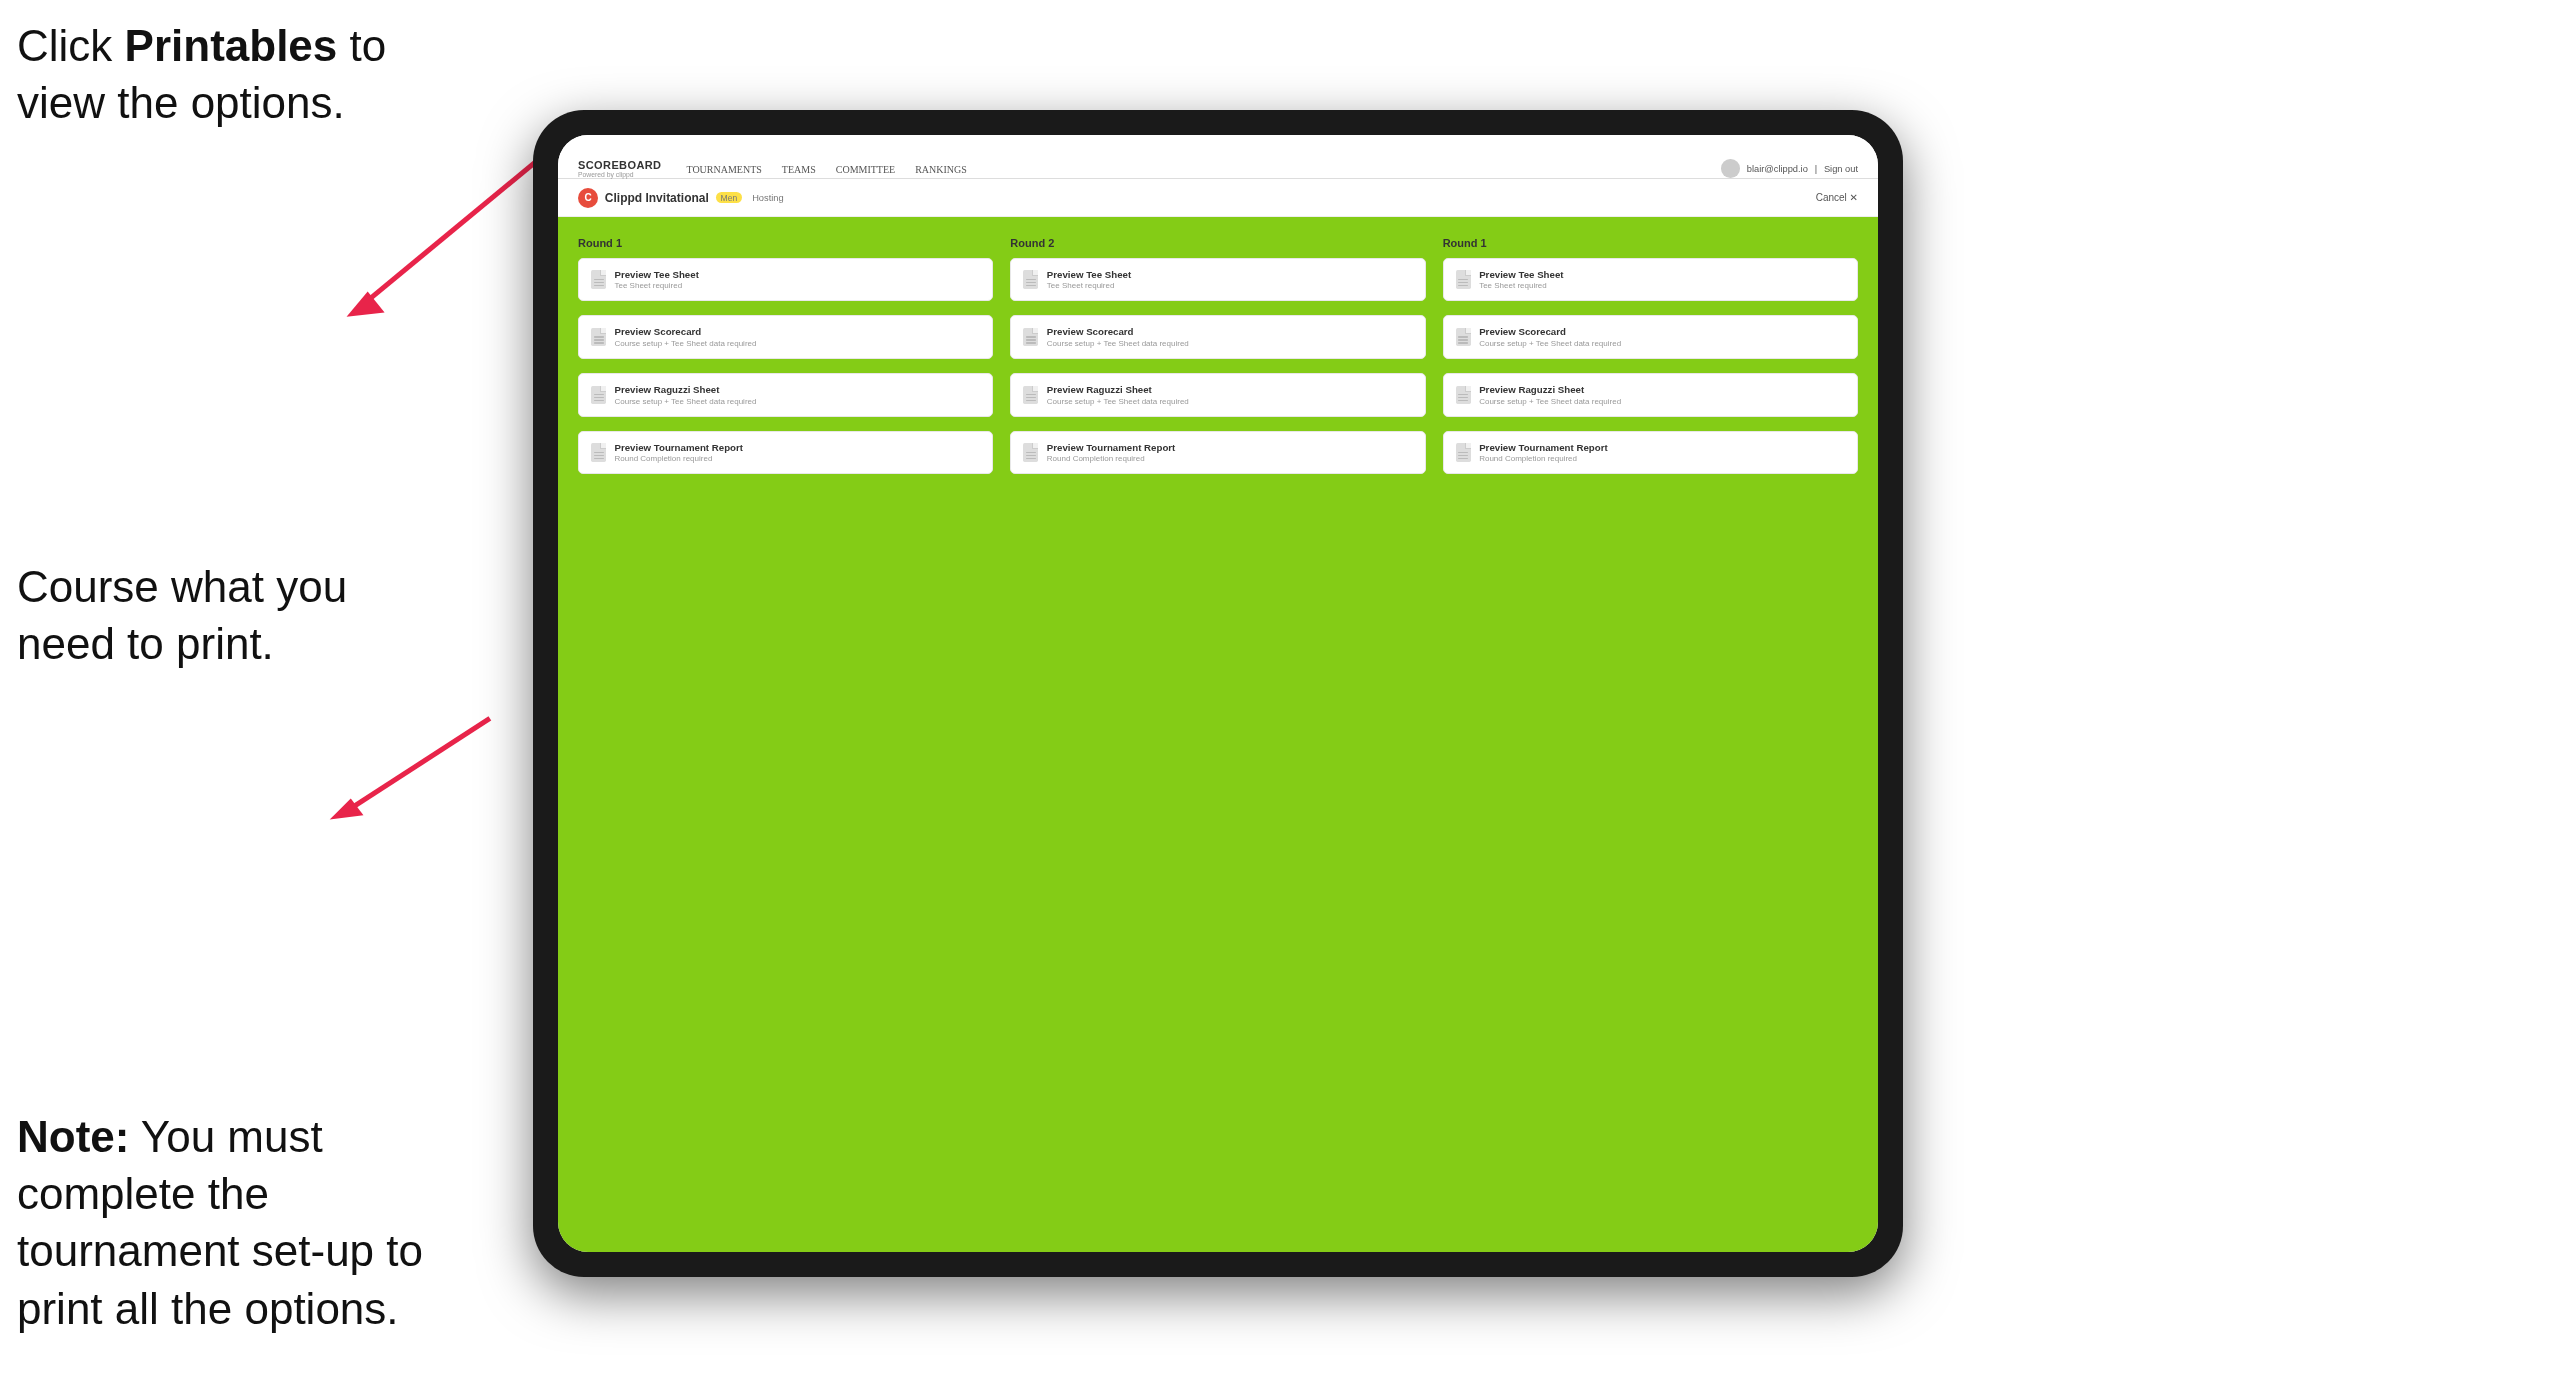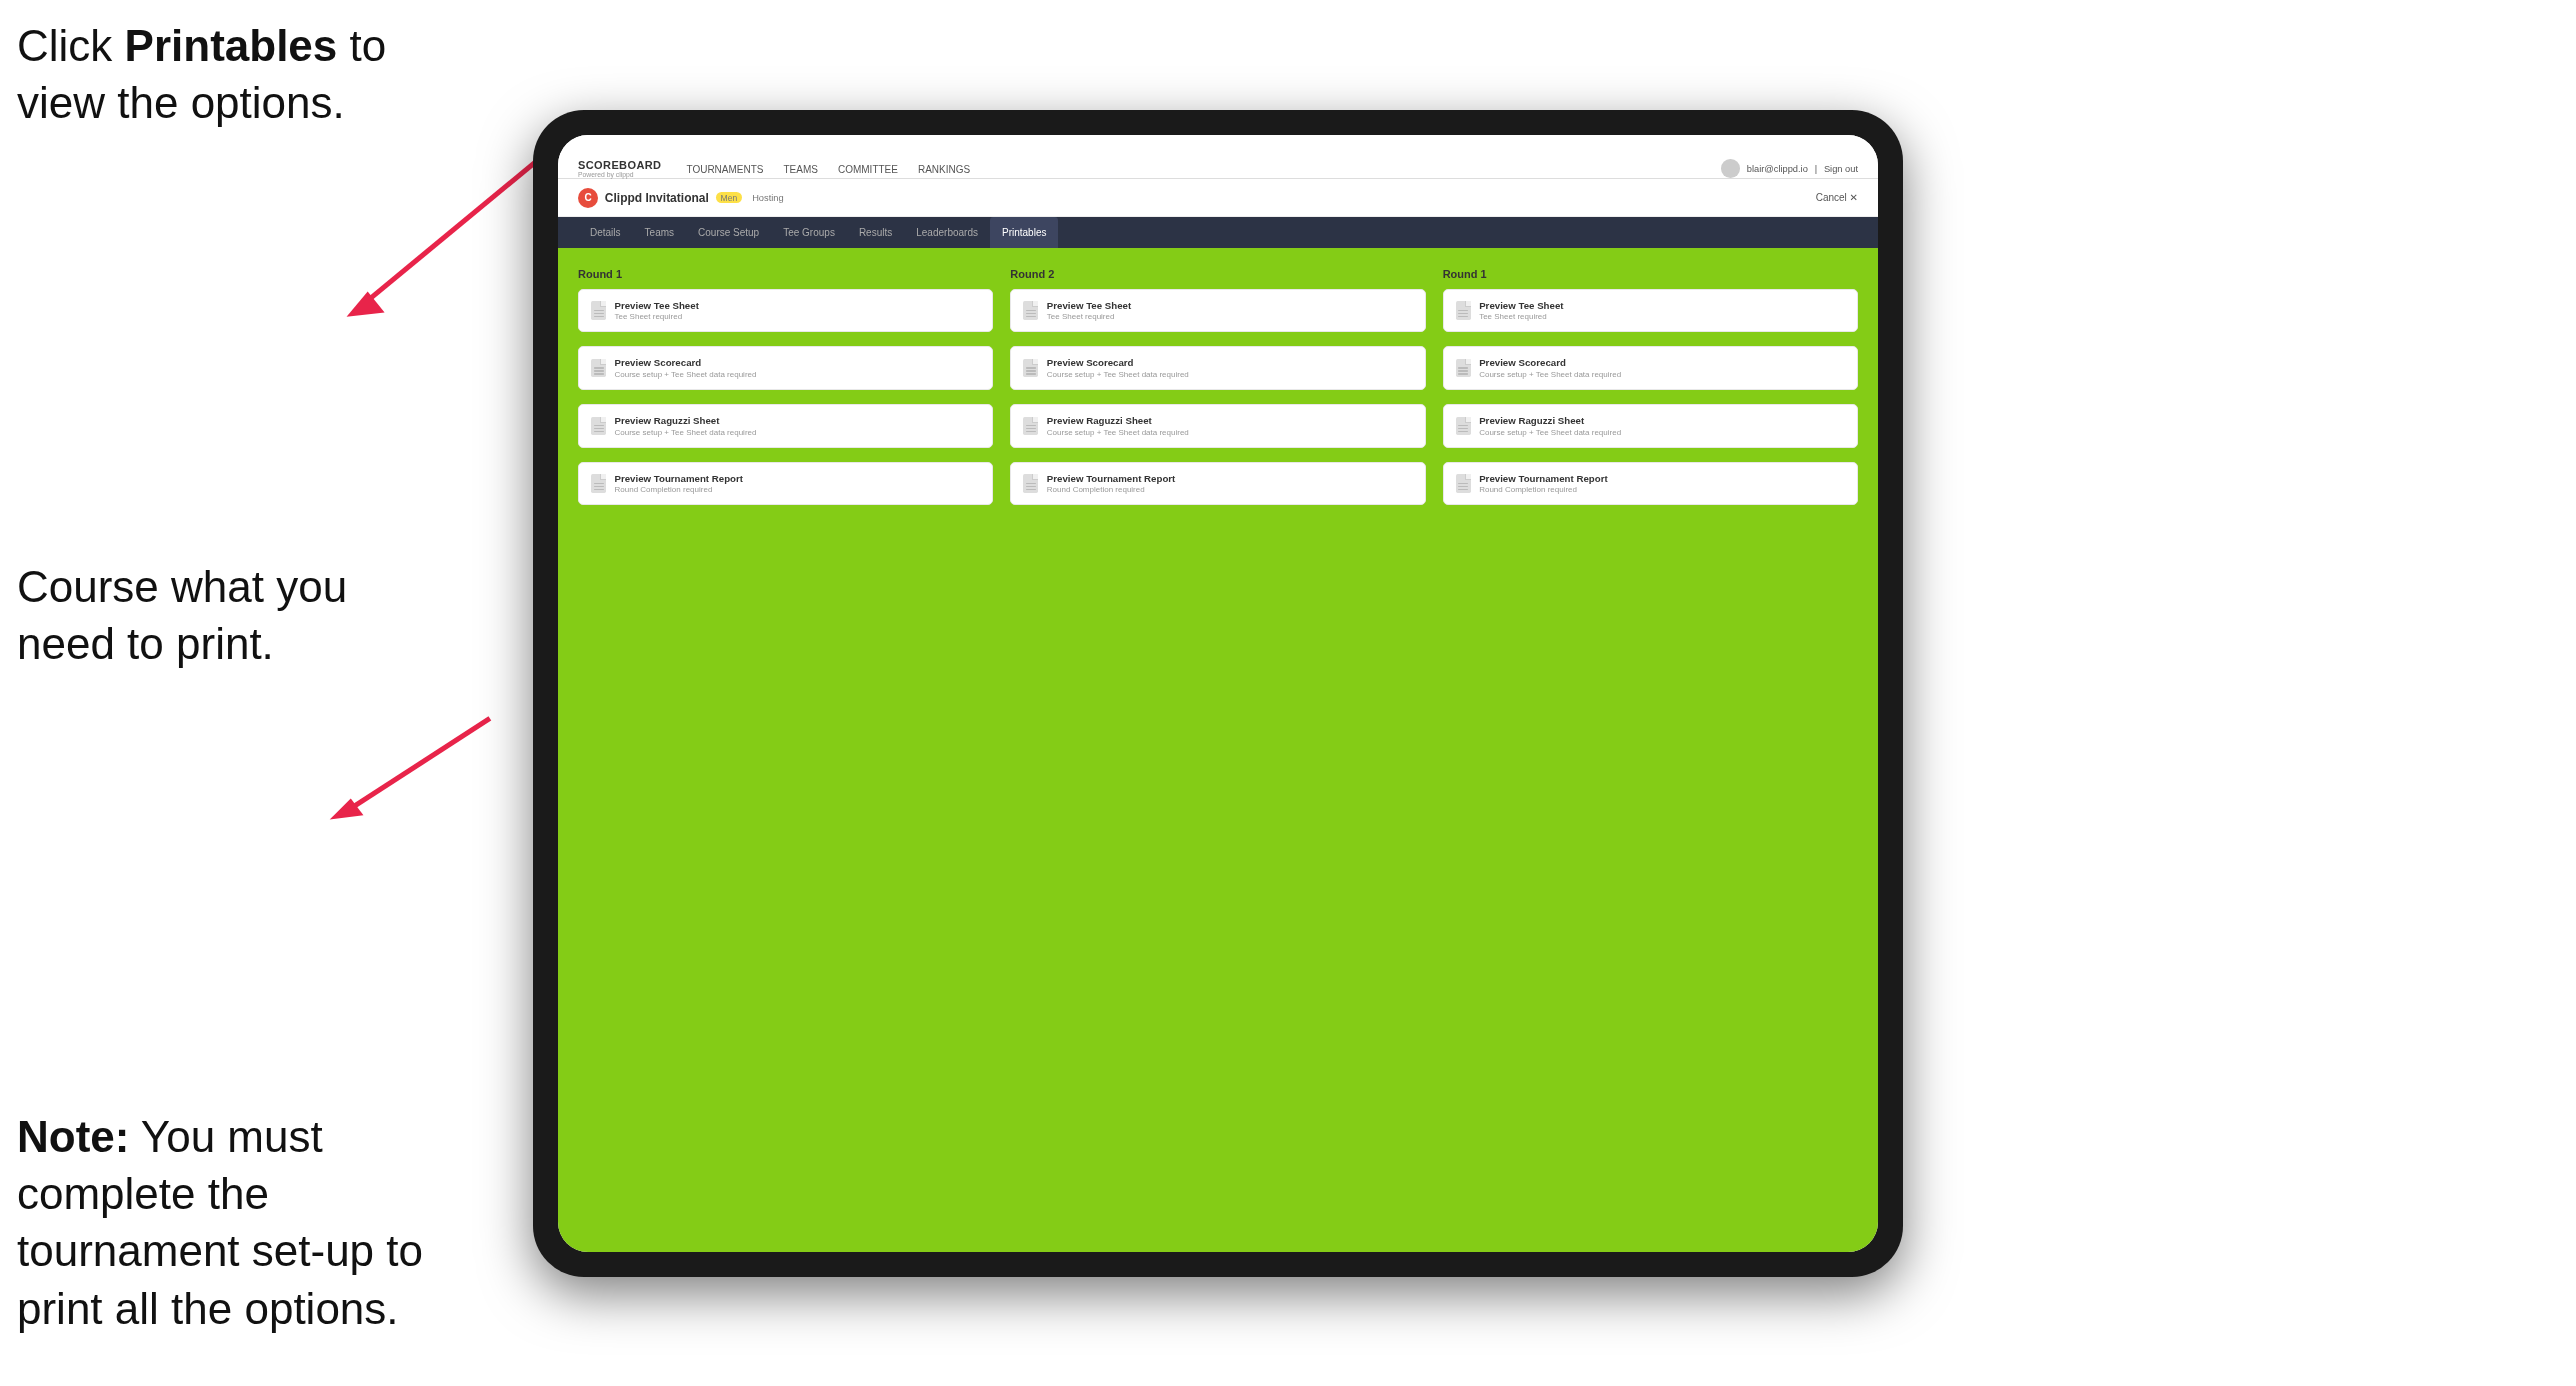--- a/index.html
+++ b/index.html
@@ -118,20 +118,21 @@
       display: flex;
       gap: 20px;
       flex: 1;
     }
     .nav-item {
       font-size: 10px;
       color: #555;
       cursor: pointer;
       padding: 3.4px 0;
       text-decoration: none;
+      font-family: Liberation Serif, serif;
     }
 
     .nav-right {
       display: flex;
       align-items: center;
       gap: 6.8px;
       font-size: 9.3px;
       color: #555;
       margin-top: 33px;
     }
@@ -344,29 +345,20 @@
     <div class="tournament-header">
       <div class="tournament-title-area">
         <div class="tournament-logo">C</div>
         <span class="tournament-name">Clippd Invitational</span>
         <span class="tournament-badge">Men</span>
         <span style="margin-left:10px; font-size:9.3px; color:#777;">Hosting</span>
       </div>
       <span class="cancel-btn">Cancel ✕</span>
     </div>
 
-    <div class="sub-nav">
-      <span class="sub-nav-item">Details</span>
-      <span class="sub-nav-item">Teams</span>
-      <span class="sub-nav-item">Course Setup</span>
-      <span class="sub-nav-item">Tee Groups</span>
-      <span class="sub-nav-item">Results</span>
-      <span class="sub-nav-item">Leaderboards</span>
-      <span class="sub-nav-item active">Printables</span>
-    </div>
 
     <div class="main-content">
       <div class="rounds-grid">
 
         <div class="round-section">
           <div class="round-title">Round 1</div>
           <div class="print-cards">
             <div class="print-card">
               <div class="doc-icon">
                 <div class="doc-icon-lines">

